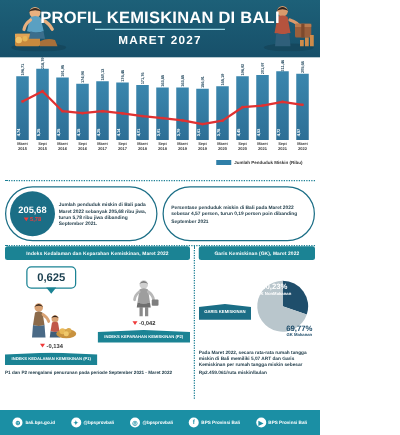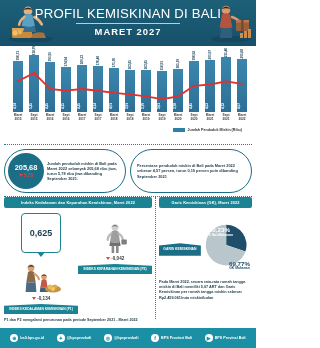--- a/index.html
+++ b/index.html
@@ -22,21 +22,21 @@
     position:absolute; inset:0;
     background:linear-gradient(180deg,#1d6078 0%,#17506a 100%);
   }
   .title-wrap {
     position:absolute; left:0; right:0; top:6px;
     text-align:center; z-index:3;
   }
   .title-main {
     color:#ffffff;
     font-size:13.2px;
-    font-weight:normal;
+    font-weight:bold;
     letter-spacing:.2px;
     line-height:15px;
     white-space:nowrap;
   }
   .title-rule {
     width:104px; height:1.3px; background:#9fd8e6;
     margin:2px auto 2px auto;
   }
   .title-sub {
     color:#ffffff;
@@ -136,21 +136,21 @@
     font-size:3.9px; font-weight:bold;
     text-align:center; padding:3px 2px;
     border-radius:2px; letter-spacing:.1px;
   }
 
   
   .bubbles { display:flex; justify-content:space-around; margin-top:5px; }
   .bubble-col { width:50%; display:flex; flex-direction:column; align-items:center; }
   .bubble {
     background:#ffffff; border:1.1px solid #1b8394;
-    border-radius:4px; padding:14px 8px; position:relative;text-align:right;
+    border-radius:4px; padding:3px 8px; position:relative;text-align:right;
   }
   .bubble-val { font-size:9px; font-weight:bold; color:#1a3f4f; }
   .bubble-tail {
     position:absolute; left:50%; bottom:-5px; transform:translateX(-50%);
     width:0; height:0;
     border-left:4px solid transparent;
     border-right:4px solid transparent;
     border-top:5px solid #1b8394;
   }
   .figure { height:36px; display:flex; align-items:flex-end; justify-content:center; margin-top:5px;}

